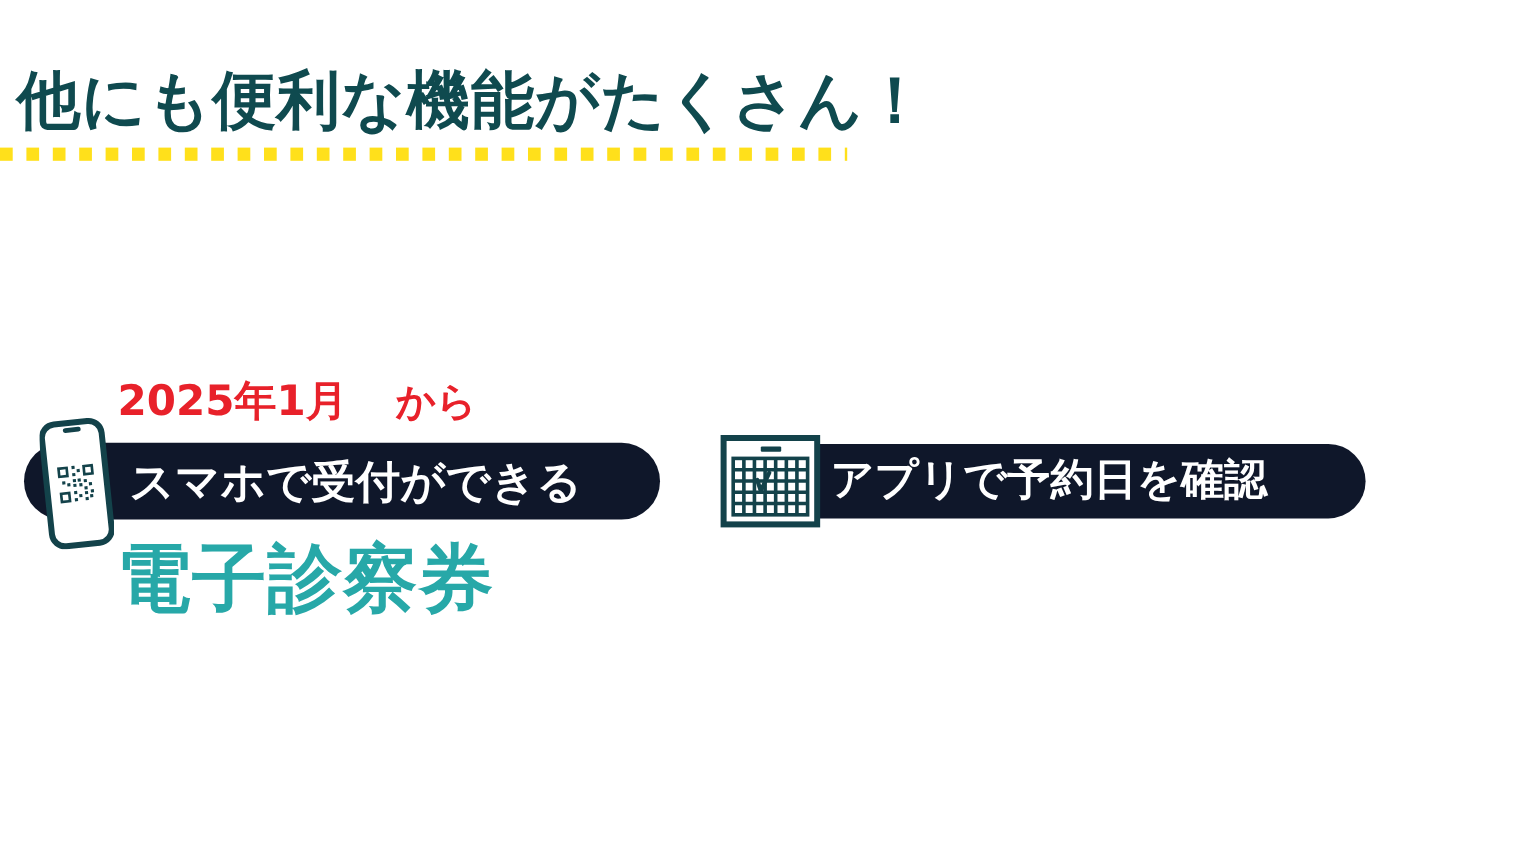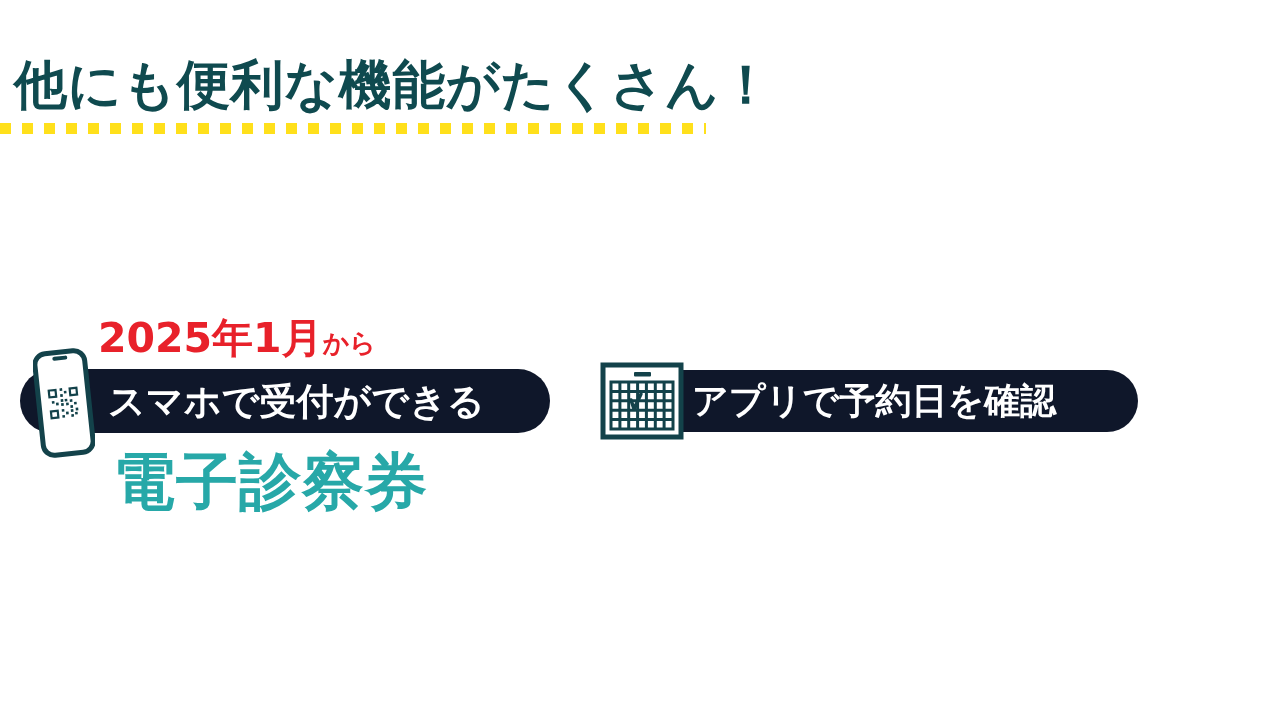--- a/index.html
+++ b/index.html
@@ -55,22 +55,22 @@
   
   .feature {
     position: absolute;
   }
   .date-label {
     position: absolute;
     white-space: nowrap;
     font-weight: 700;
     line-height: 1;
   }
-  .date-label .big { font-size: 41px; }
-  .date-label .small { font-size: 26px; }
+  .date-label .big { font-size: 35px; }
+  .date-label .small { font-size: 33px; margin-left: 40px; }
   .date-label .mid { font-size: 31px; }
 
   .pill {
     position: absolute;
     background: #0f172a;
     border-radius: 999px;
     display: flex;
     align-items: center;
     box-sizing: border-box;
   }
@@ -91,21 +91,21 @@
 
   .icon {
     position: absolute;
   }
 
   
   #feat-1 { left: 0px; top: 155px; width: 600px; height: 220px; }
   #feat-1 .date-label { left: 98px; top: 163px; color: #e8212a; }
   #feat-1 .pill  { left: 20px;  top: 214px; width: 530px; height: 64px; padding-left: 88px; }
   #feat-1 .pill-text { font-size: 37px; }
-  #feat-1 .big-title { left: 97px; top: 296px; font-size: 62px; letter-spacing: 1px; margin-left: 16px; }
+  #feat-1 .big-title { left: 97px; top: 296px; font-size: 62px; letter-spacing: 1px; }
   #icon-phone { left: 33px; top: 193px; width: 62px; height: 110px; }
 
   
   #feat-2 { left: 0px; top: 155px; width: 1200px; height: 220px; }
   #feat-2 .date-label { left: 652px; top: 163px; color: #f07f23; }
   #feat-2 .pill  { left: 608px; top: 215px; width: 530px; height: 62px; padding-left: 84px; }
   #feat-2 .pill-text { font-size: 36px; }
   #feat-2 .big-title { left: 640px; top: 296px; font-size: 62px; letter-spacing: 1px; }
   #icon-calendar { left: 600px; top: 207px; width: 84px; height: 78px; }
 

